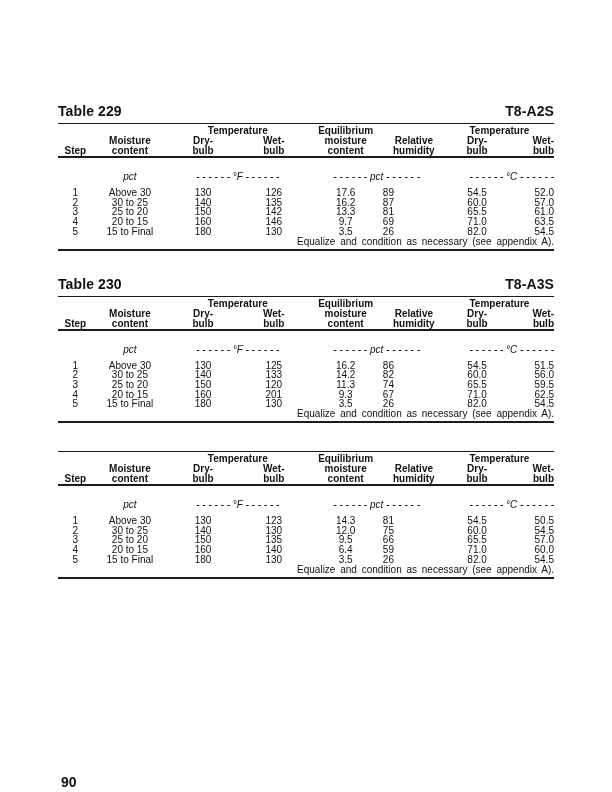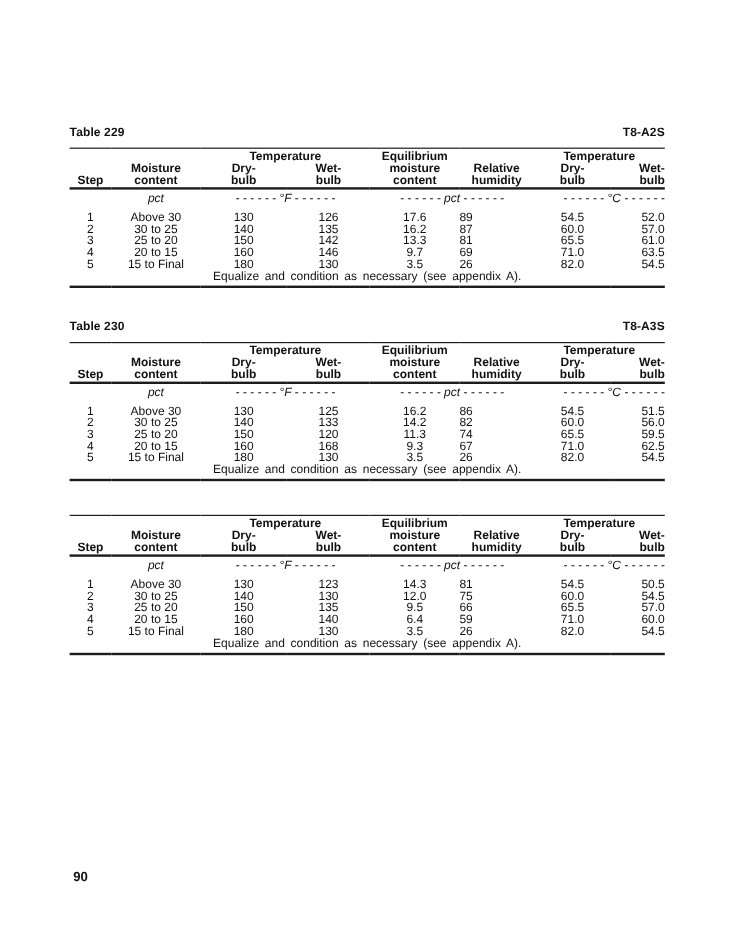--- a/index.html
+++ b/index.html
@@ -11,56 +11,56 @@
     color:#111;
     overflow:hidden;
     margin:0 auto;
   }
   .content{position:absolute;left:58px;top:0;width:496px;}
   .tablock{margin-top:0;}
   .tablock.first{margin-top:106px;}
   .tablock + .tablock{margin-top:28px;}
   .caption{
     display:flex;justify-content:space-between;align-items:flex-end;
-    font-size:10px;font-weight:bold;line-height:10px;
+    font-size:14px;font-weight:bold;line-height:10px;
     margin-bottom:7px;letter-spacing:0.1px;
   }
   table.tbl{
     width:100%;border-collapse:collapse;table-layout:fixed;
     border-top:1.5px solid #1c1c1c;
     font-size:10px;
   }
   .tbl th,.tbl td{padding:0;font-weight:normal;}
   .tbl thead th{font-weight:bold;line-height:10px;vertical-align:bottom;}
   .tbl tr.hr1 th{padding-top:2px;}
   .tbl tr.hr3 th{border-bottom:2px solid #1c1c1c;}
   .tbl tr.units td{
     font-style:italic;line-height:10px;
-    padding-top:3px;padding-bottom:6px;
+    padding-top:14px;padding-bottom:6px;
   }
   .tbl tbody td{line-height:9.7px;}
   .tbl tfoot td.note{
     line-height:10px;padding-bottom:2px;
     border-bottom:2px solid #1c1c1c;
-    text-align:center;word-spacing:2px;
+    text-align:right;word-spacing:2px;
   }
   
   .col-step{text-align:center;}
   .col-moisture{text-align:center;}
   .col-db_f{text-align:center;}
   .col-wb_f{text-align:center;}
   .col-emc{text-align:center;}
   .col-rh{}
   .col-db_c{text-align:center;}
   .col-wb_c{text-align:right;}
   .span-c{text-align:center;}
   .units-c{text-align:right;padding-right:1px;}
   .pagenum{
-    position:absolute;left:61px;top:726px;
-    font-size:11px;font-weight:bold;line-height:10px;
+    position:absolute;left:61px;top:777px;
+    font-size:14px;font-weight:bold;line-height:10px;
   }
 </style>
 </head>
 <body>
 
 <div class="page">
   <div class="content">
 
     <section class="tablock first">
       <div class="caption">
@@ -256,21 +256,21 @@
               <td class="col-wb_f">120</td>
               <td class="col-emc">11.3</td>
               <td class="col-rh">74</td>
               <td class="col-db_c">65.5</td>
               <td class="col-wb_c">59.5</td>
             </tr>
             <tr>
               <td class="col-step">4</td>
               <td class="col-moisture">20 to 15</td>
               <td class="col-db_f">160</td>
-              <td class="col-wb_f">168</td>
+              <td class="col-wb_f">201</td>
               <td class="col-emc">9.3</td>
               <td class="col-rh">67</td>
               <td class="col-db_c">71.0</td>
               <td class="col-wb_c">62.5</td>
             </tr>
             <tr>
               <td class="col-step">5</td>
               <td class="col-moisture">15 to Final</td>
               <td class="col-db_f">180</td>
               <td class="col-wb_f">130</td>

